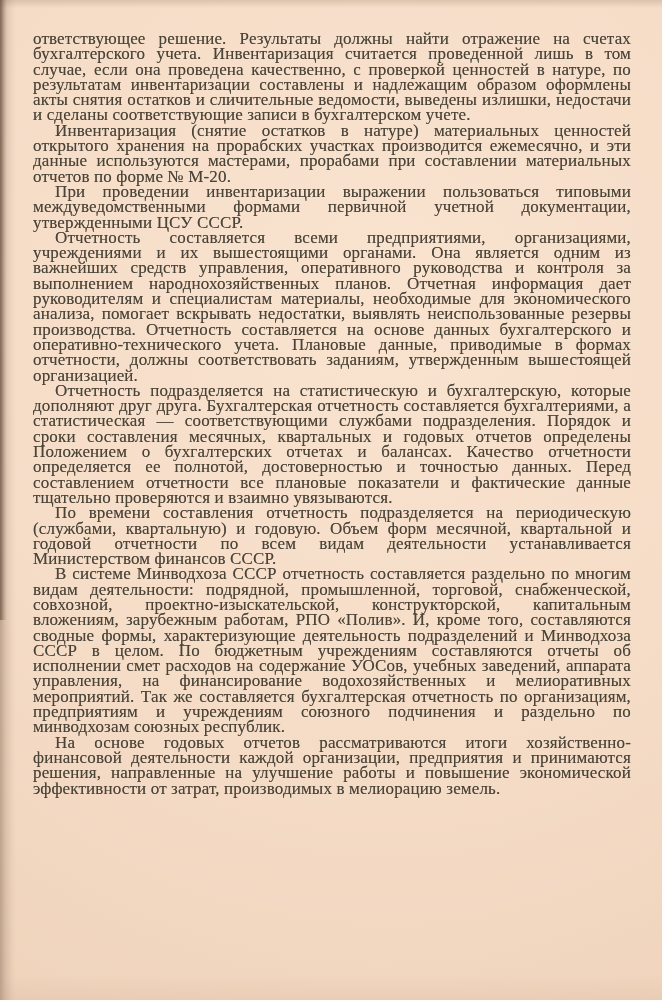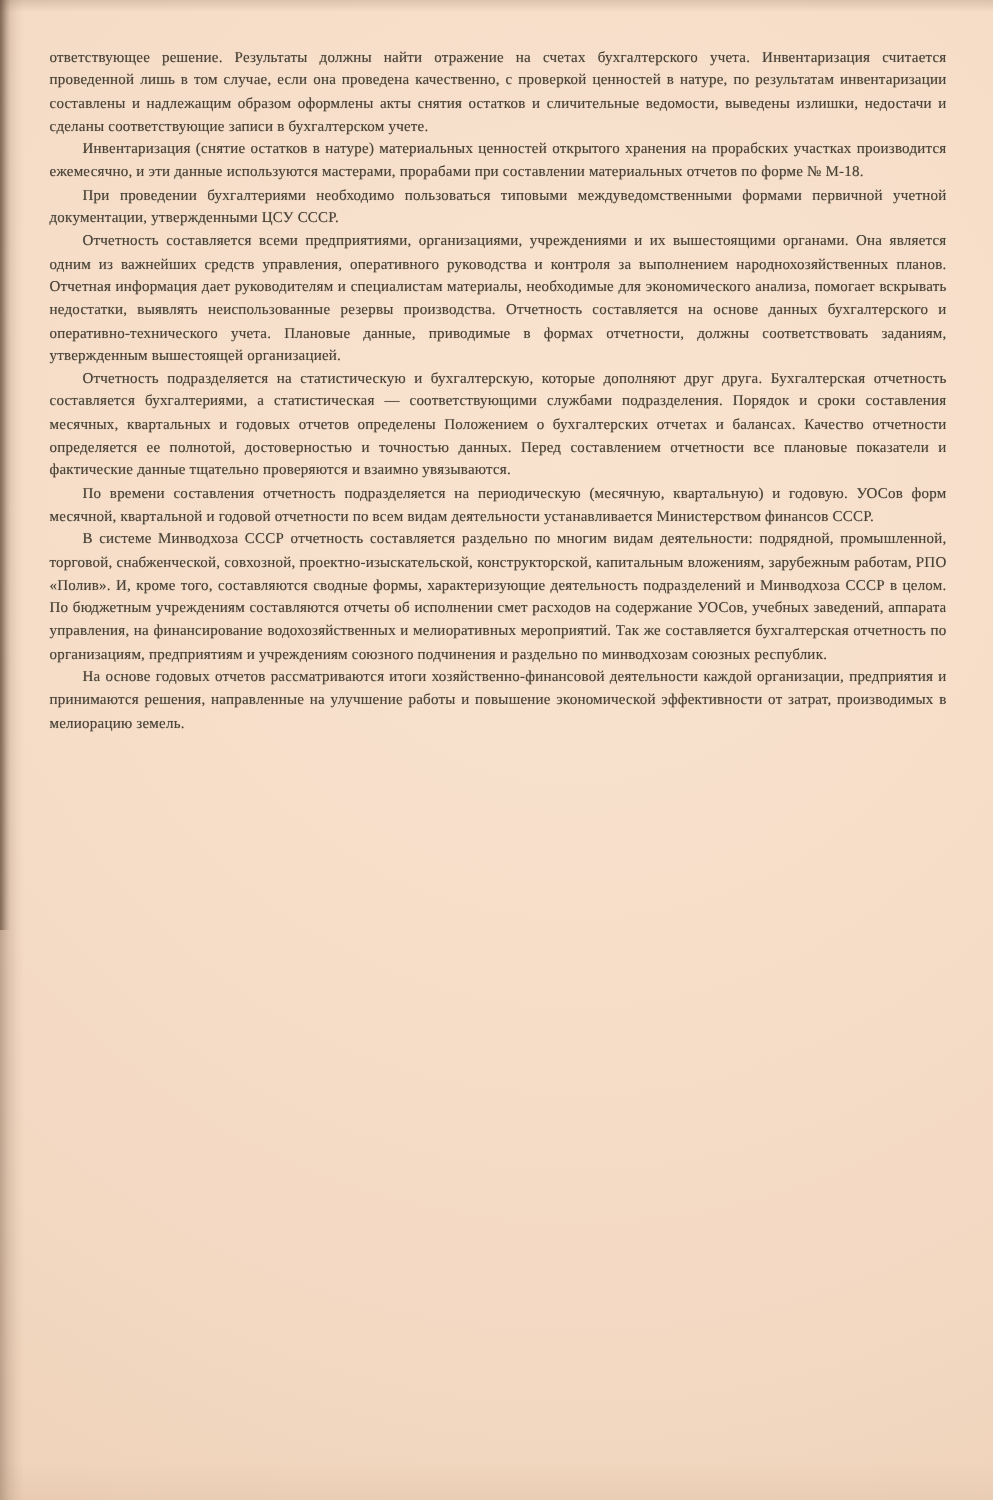--- a/index.html
+++ b/index.html
@@ -46,41 +46,41 @@
   }
   .shade-bottom{
     position:absolute;left:0;right:0;bottom:0;height:26px;
     background:linear-gradient(to top, rgba(190,155,125,0.15), rgba(190,155,125,0));
     pointer-events:none;
   }
   .text-block{
     position:absolute;
     left:33px;top:31px;width:598px;
     color:var(--ink);
-    font-size:10px;
+    font-size:17px;
     line-height:15.3px;
     text-align:justify;
     letter-spacing:0.15px;
     text-shadow:0 0 0.5px rgba(74,68,56,0.55);
   }
   .para{margin:0;text-indent:22px;}
   .para.first{text-indent:0;}
 </style>
 </head>
 <body>
 
 <div class="page">
   <div class="shade-top"></div>
   <div class="shade-left"></div>
   <div class="shade-left-top"></div>
   <div class="shade-bottom"></div>
 
   <main class="text-block">
     <p class="para first">ответствующее решение. Результаты должны найти отражение на счетах бухгалтерского учета. Инвентаризация считается проведенной лишь в том случае, если она проведена качественно, с проверкой ценностей в натуре, по результатам инвентаризации составлены и надлежащим образом оформлены акты снятия остатков и сличительные ведомости, выведены излишки, недостачи и сделаны соответствующие записи в бухгалтерском учете.</p>
-    <p class="para">Инвентаризация (снятие остатков в натуре) материальных ценностей открытого хранения на прорабских участках производится ежемесячно, и эти данные используются мастерами, прорабами при составлении материальных отчетов по форме № М-18.</p>
-    <p class="para">При проведении бухгалтериями необходимо пользоваться типовыми междуведомственными формами первичной учетной документации, утвержденными ЦСУ СССР.</p>
+    <p class="para">Инвентаризация (снятие остатков в натуре) материальных ценностей открытого хранения на прорабских участках производится ежемесячно, и эти данные используются мастерами, прорабами при составлении материальных отчетов по форме № М-20.</p>
+    <p class="para">При проведении инвентаризации выражении пользоваться типовыми междуведомственными формами первичной учетной документации, утвержденными ЦСУ СССР.</p>
     <p class="para">Отчетность составляется всеми предприятиями, организациями, учреждениями и их вышестоящими органами. Она является одним из важнейших средств управления, оперативного руководства и контроля за выполнением народнохозяйственных планов. Отчетная информация дает руководителям и специалистам материалы, необходимые для экономического анализа, помогает вскрывать недостатки, выявлять неиспользованные резервы производства. Отчетность составляется на основе данных бухгалтерского и оперативно-технического учета. Плановые данные, приводимые в формах отчетности, должны соответствовать заданиям, утвержденным вышестоящей организацией.</p>
     <p class="para">Отчетность подразделяется на статистическую и бухгалтерскую, которые дополняют друг друга. Бухгалтерская отчетность составляется бухгалтериями, а статистическая — соответствующими службами подразделения. Порядок и сроки составления месячных, квартальных и годовых отчетов определены Положением о бухгалтерских отчетах и балансах. Качество отчетности определяется ее полнотой, достоверностью и точностью данных. Перед составлением отчетности все плановые показатели и фактические данные тщательно проверяются и взаимно увязываются.</p>
-    <p class="para">По времени составления отчетность подразделяется на периодическую (месячную, квартальную) и годовую. УОСов форм месячной, квартальной и годовой отчетности по всем видам деятельности устанавливается Министерством финансов СССР.</p>
+    <p class="para">По времени составления отчетность подразделяется на периодическую (службами, квартальную) и годовую. Объем форм месячной, квартальной и годовой отчетности по всем видам деятельности устанавливается Министерством финансов СССР.</p>
     <p class="para">В системе Минводхоза СССР отчетность составляется раздельно по многим видам деятельности: подрядной, промышленной, торговой, снабженческой, совхозной, проектно-изыскательской, конструкторской, капитальным вложениям, зарубежным работам, РПО «Полив». И, кроме того, составляются сводные формы, характеризующие деятельность подразделений и Минводхоза СССР в целом. По бюджетным учреждениям составляются отчеты об исполнении смет расходов на содержание УОСов, учебных заведений, аппарата управления, на финансирование водохозяйственных и мелиоративных мероприятий. Так же составляется бухгалтерская отчетность по организациям, предприятиям и учреждениям союзного подчинения и раздельно по минводхозам союзных республик.</p>
     <p class="para">На основе годовых отчетов рассматриваются итоги хозяйственно-финансовой деятельности каждой организации, предприятия и принимаются решения, направленные на улучшение работы и повышение экономической эффективности от затрат, производимых в мелиорацию земель.</p>
   </main>
 </div>
 
 </body></html>

